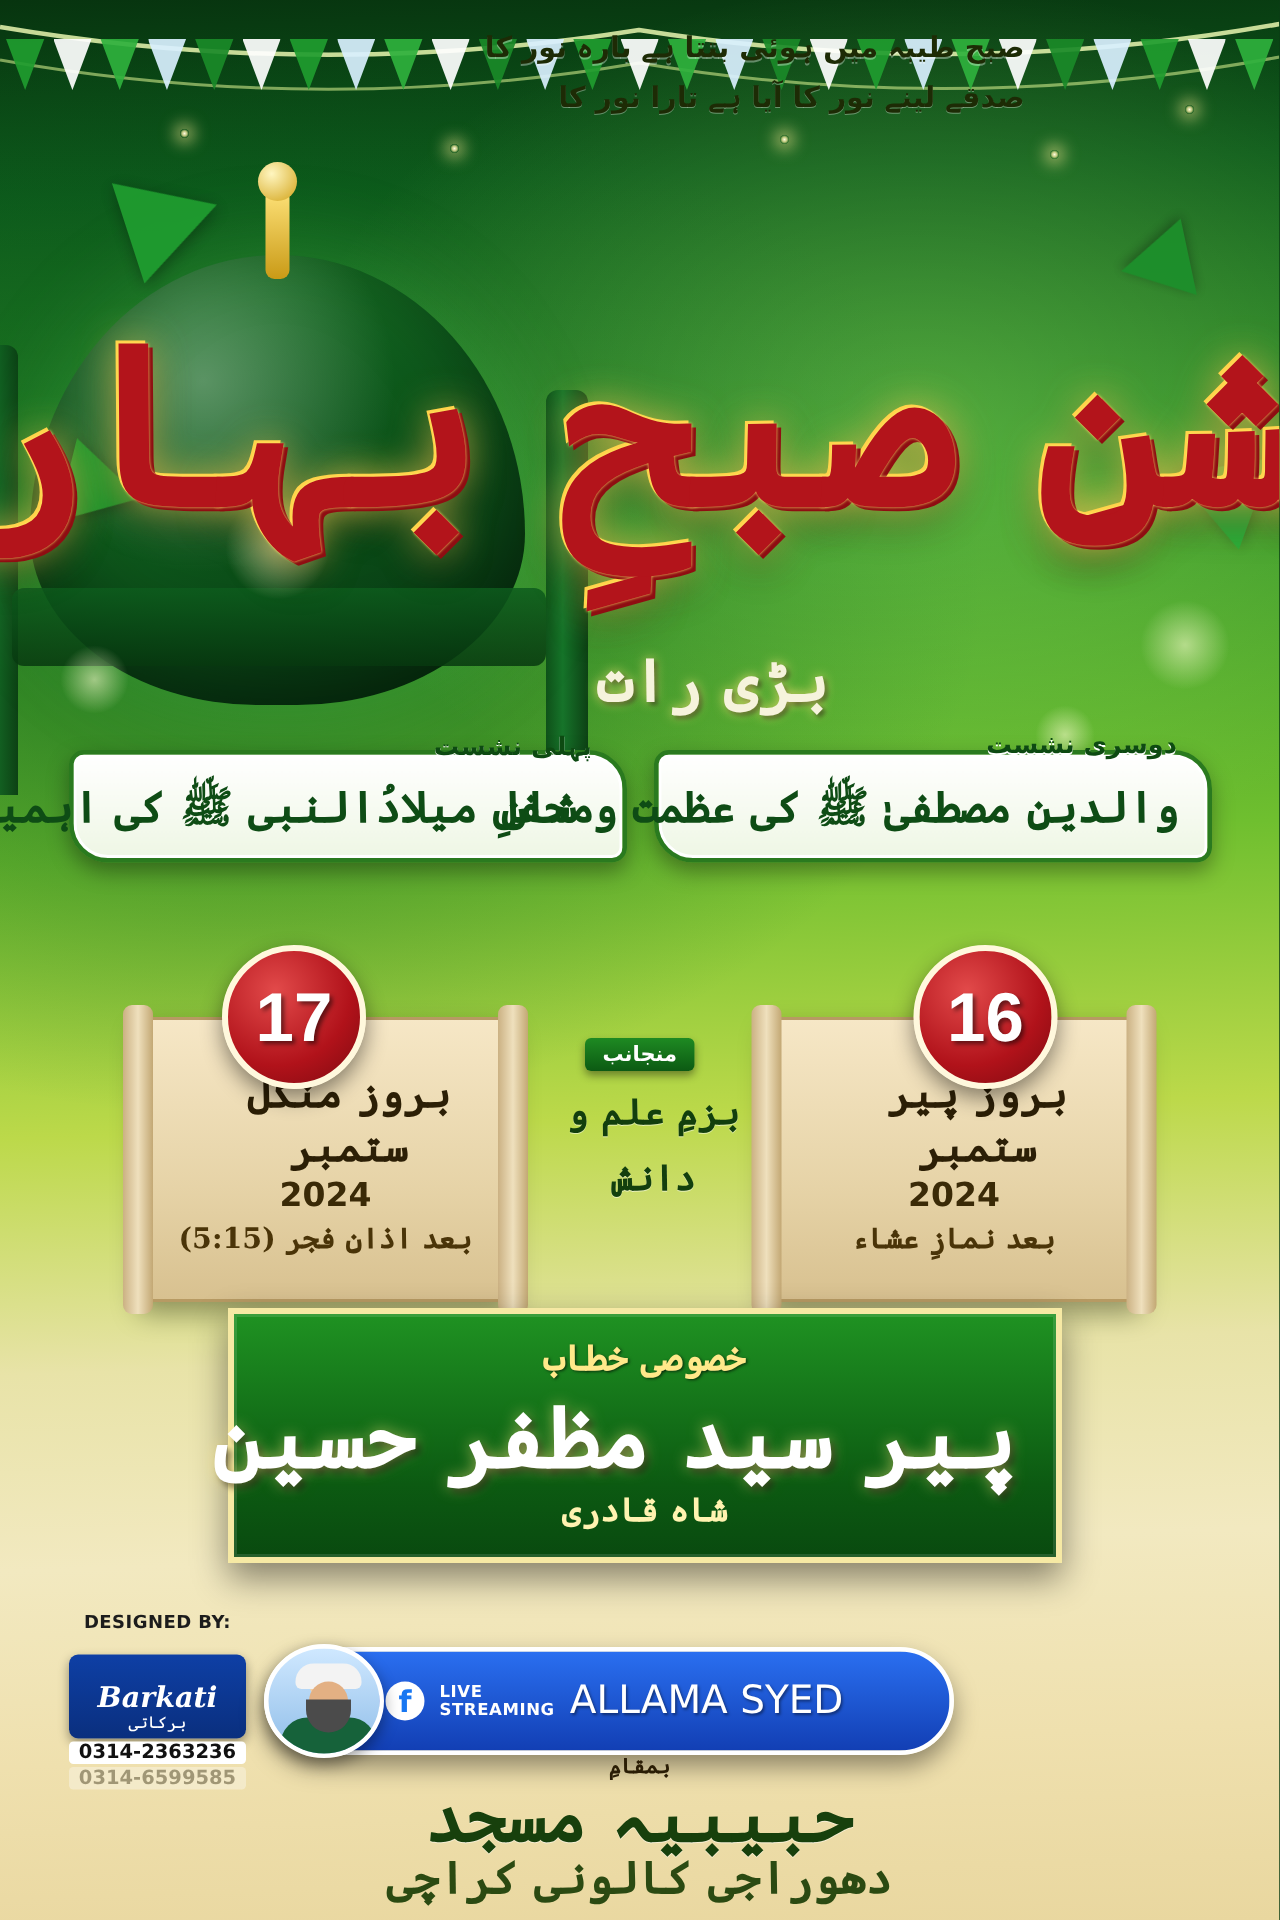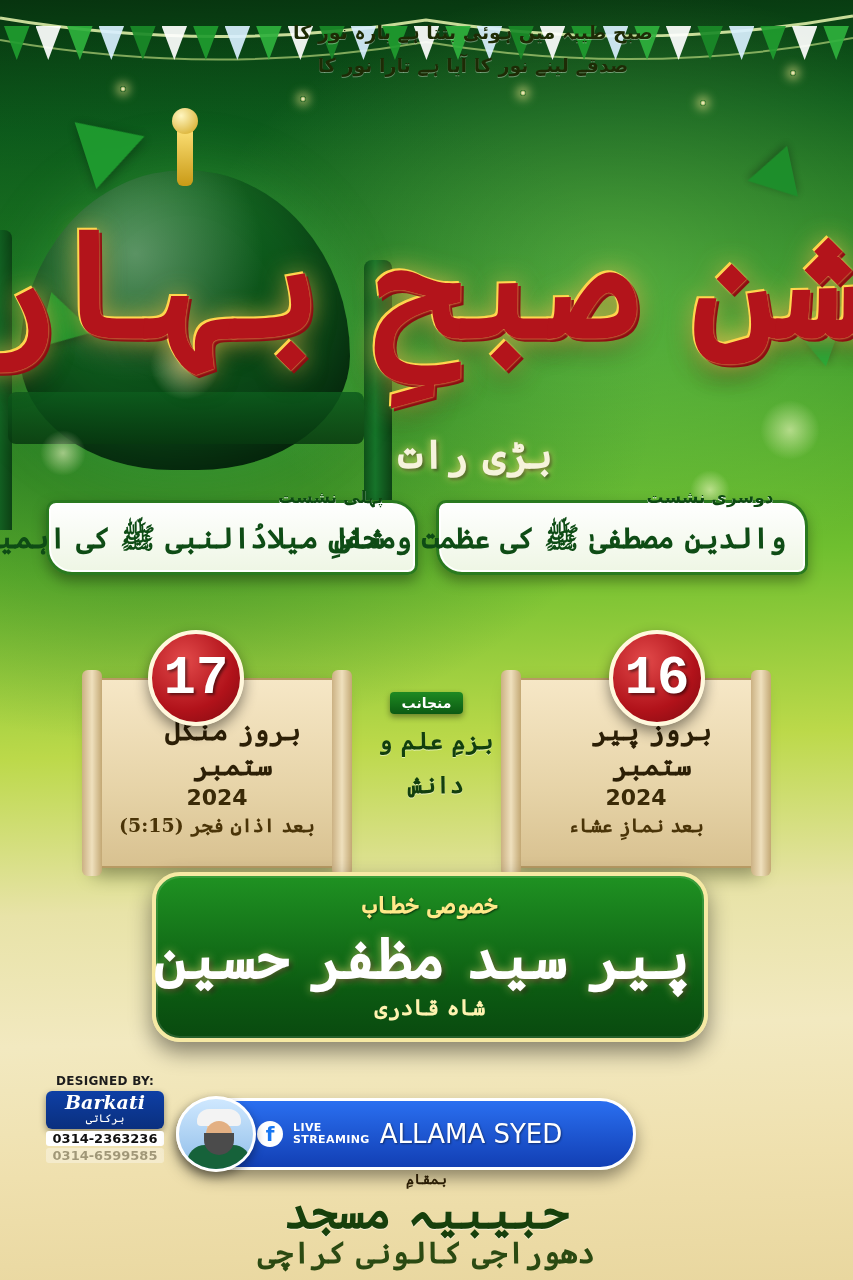--- a/index.html
+++ b/index.html
@@ -96,21 +96,21 @@
   .bokeh {
     position: absolute; border-radius: 50%;
     background: radial-gradient(circle, rgba(255,255,210,.55), rgba(255,255,180,0) 70%);
     pointer-events: none;
   }
 
   
   .couplet {
     position: absolute; top: 16px; right: 170px;
     width: 420px;
-    text-align: center;
+    text-align: right;
     direction: rtl;
     color: #1d2b05;
     font-family: "DejaVu Sans", sans-serif;
     font-size: 19px;
     line-height: 1.75;
     font-weight: 700;
     text-shadow: 0 1px 0 rgba(255,255,255,.35);
   }
 
   
@@ -155,21 +155,21 @@
     width: 372px;
     position: relative;
     padding: 16px 18px 14px;
     border-radius: 10px 26px 10px 26px;
     background: linear-gradient(#ffffff, #eef6e4);
     border: 3px solid #2a7a1f;
     box-shadow: 0 6px 14px rgba(0,0,0,.35), inset 0 0 0 2px #fff;
     text-align: center;
   }
   .session .kicker {
-    position: absolute; top: -16px; right: 31px;
+    position: absolute; top: -16px; right: 20px;
     font-family: "DejaVu Sans", sans-serif;
     font-size: 17px; font-weight: 700;
     color: #0d4a12;
     background: transparent;
     text-shadow: 0 1px 0 #fff;
   }
   .session .stext {
     direction: rtl;
     font-family: "DejaVu Serif", serif;
     font-size: 29px; font-weight: 700;
@@ -225,22 +225,22 @@
     white-space: nowrap;
   }
   .badge {
     position: absolute; top: 0;
     width: 96px; height: 96px; border-radius: 50%;
     background: radial-gradient(circle at 36% 30%, #e24a4a, #b1121a 60%, #7d0a10);
     border: 4px solid #fff8dd;
     box-shadow: 0 6px 14px rgba(0,0,0,.45);
     display: flex; align-items: center; justify-content: center;
     color: #fff;
-    font-family: Liberation Mono, monospace;
-    font-size: 54px; font-weight: 700;
+    font-family: Liberation Sans, sans-serif;
+    font-size: 46px; font-weight: 700;
     text-shadow: 2px 2px 3px rgba(0,0,0,.5);
   }
   .badge.right { right: 148px; }
   .badge.left  { left: 148px; }
 
   .middle-tag {
     position: absolute; left: 50%; top: 62px; transform: translateX(-50%);
     width: 150px; text-align: center; direction: rtl;
   }
   .middle-tag .chip {
@@ -258,24 +258,24 @@
     font-size: 24px; font-weight: 700;
     color: #123f0d;
     line-height: 1.4;
     text-shadow: 0 1px 0 rgba(255,255,255,.5);
     padding-left: 19px;
   }
 
   
   .speaker {
     position: absolute; top: 872px; left: 152px;
-    width: 556px; padding: 14px 14px 18px;
+    width: 556px; padding: 14px 26px 18px;
     background: linear-gradient(#1f9222, #0c5a12 70%, #094a0f);
     border: 4px solid #f6e9a4;
-    border-radius: 28px;
+    border-radius: 0;
     box-shadow: 0 10px 22px rgba(0,0,0,.45), inset 0 0 0 2px rgba(255,255,255,.12);
     text-align: center; direction: rtl;
   }
   .speaker .khitab {
     font-family: "DejaVu Serif", serif;
     font-size: 24px; font-weight: 700; color: #ffe98a;
     text-shadow: 1px 1px 2px rgba(0,0,0,.6);
   }
   .speaker .role {
     margin-top: 8px;
@@ -301,24 +301,24 @@
   .designer {
     position: absolute; left: 46px; top: 1074px;
     width: 118px; text-align: center;
   }
   .designer .dlabel {
     font-family: "DejaVu Sans", sans-serif;
     font-size: 12px; font-weight: 700; color: #1c1c1c;
     letter-spacing: .3px;
   }
   .designer .dcard {
-    margin-top: 3px;
+    margin-top: 15px;
     background: linear-gradient(#0e3fa5, #0a2f7e);
     border-radius: 6px;
-    padding: 2px 4px 4px;
+    padding: 20px 4px 4px;
     color: #fff;
     box-shadow: 0 3px 7px rgba(0,0,0,.4);
   }
   .designer .dname {
     font-family: "DejaVu Serif", serif;
     font-size: 19px; font-weight: 700; font-style: italic;
     line-height: 1;
   }
   .designer .durdu {
     font-family: "DejaVu Serif", serif;

